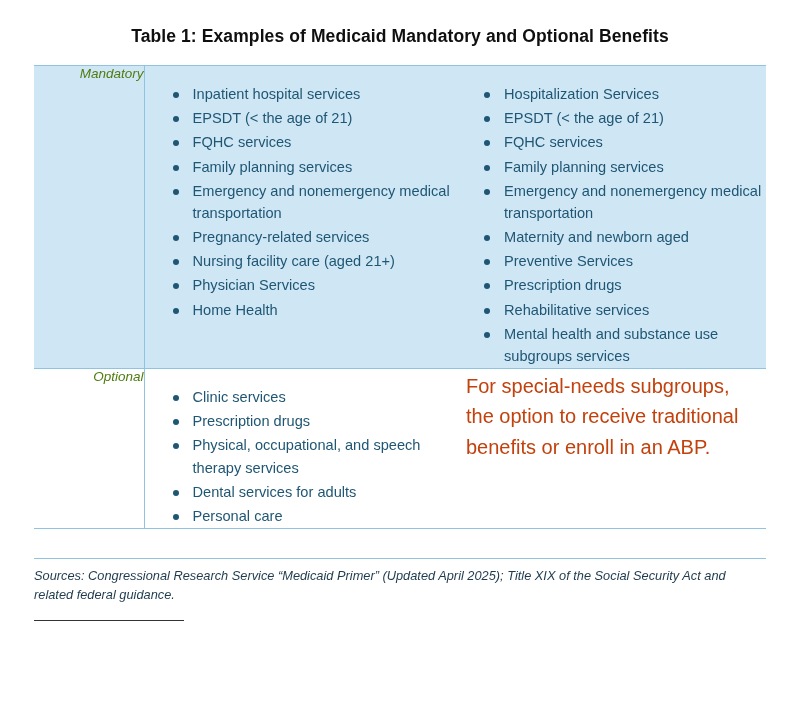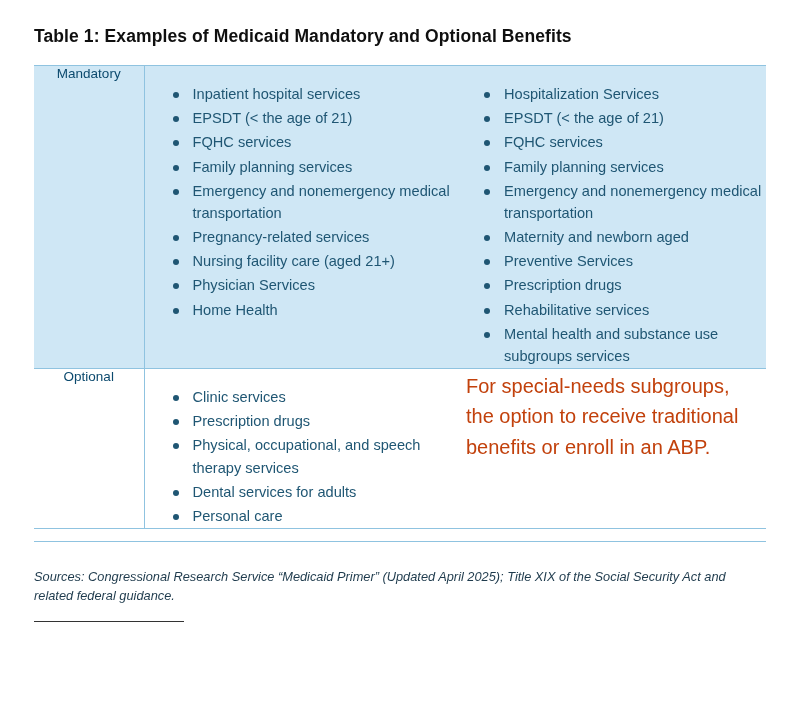--- a/index.html
+++ b/index.html
@@ -15,21 +15,21 @@
     overflow: hidden;
   }
   .page {
     position: relative;
     width: 800px;
     height: 717px;
     box-sizing: border-box;
     padding: 18px 34px 0 34px;
   }
   .title {
-    text-align: left;
+    text-align: center;
     font-size: 17.5px;
     font-weight: bold;
     color: #0f0f0f;
     letter-spacing: 0.1px;
     margin: 8px 0 18px 0;
   }
   table.t1 {
     border-collapse: collapse;
     width: 732px;
     table-layout: fixed;
@@ -64,22 +64,23 @@
   .row-bot-border td {
     border-bottom: 1.5px solid #8fc3e0;
   }
 
   .shade {
     background: #cfe7f5;
   }
 
   .rowlabel {
     font-size: 13.5px;
-    color: #0c4a6e;
-    text-align: center;
+    font-style: italic;
+    color: #4d7c0f;
+    text-align: right;
     padding: 10px 10px 10px 4px;
     white-space: nowrap;
   }
 
   .cell-pad {
     padding: 10px 8px 12px 4px;
   }
   .divider-left {
     border-left: 1.5px solid #8fc3e0;
   }
@@ -109,23 +110,23 @@
 
   .plain-text {
     font-size: 20px;
     line-height: 1.52;
     color: #c2410c;
     padding: 2px 14px 2px 10px;
   }
 
   .source {
     width: 732px;
-    margin-top: 12px;
+    margin-top: 29px;
     border-top: 1.5px solid #8fc3e0;
-    padding-top: 26px;
+    padding-top: 8px;
     font-size: 12.8px;
     font-style: italic;
     line-height: 1.45;
     color: #1f3b4d;
   }
   .footnote-rule {
     width: 150px;
     border-top: 1px solid #333;
     margin: 16px 0 5px 0;
   }

